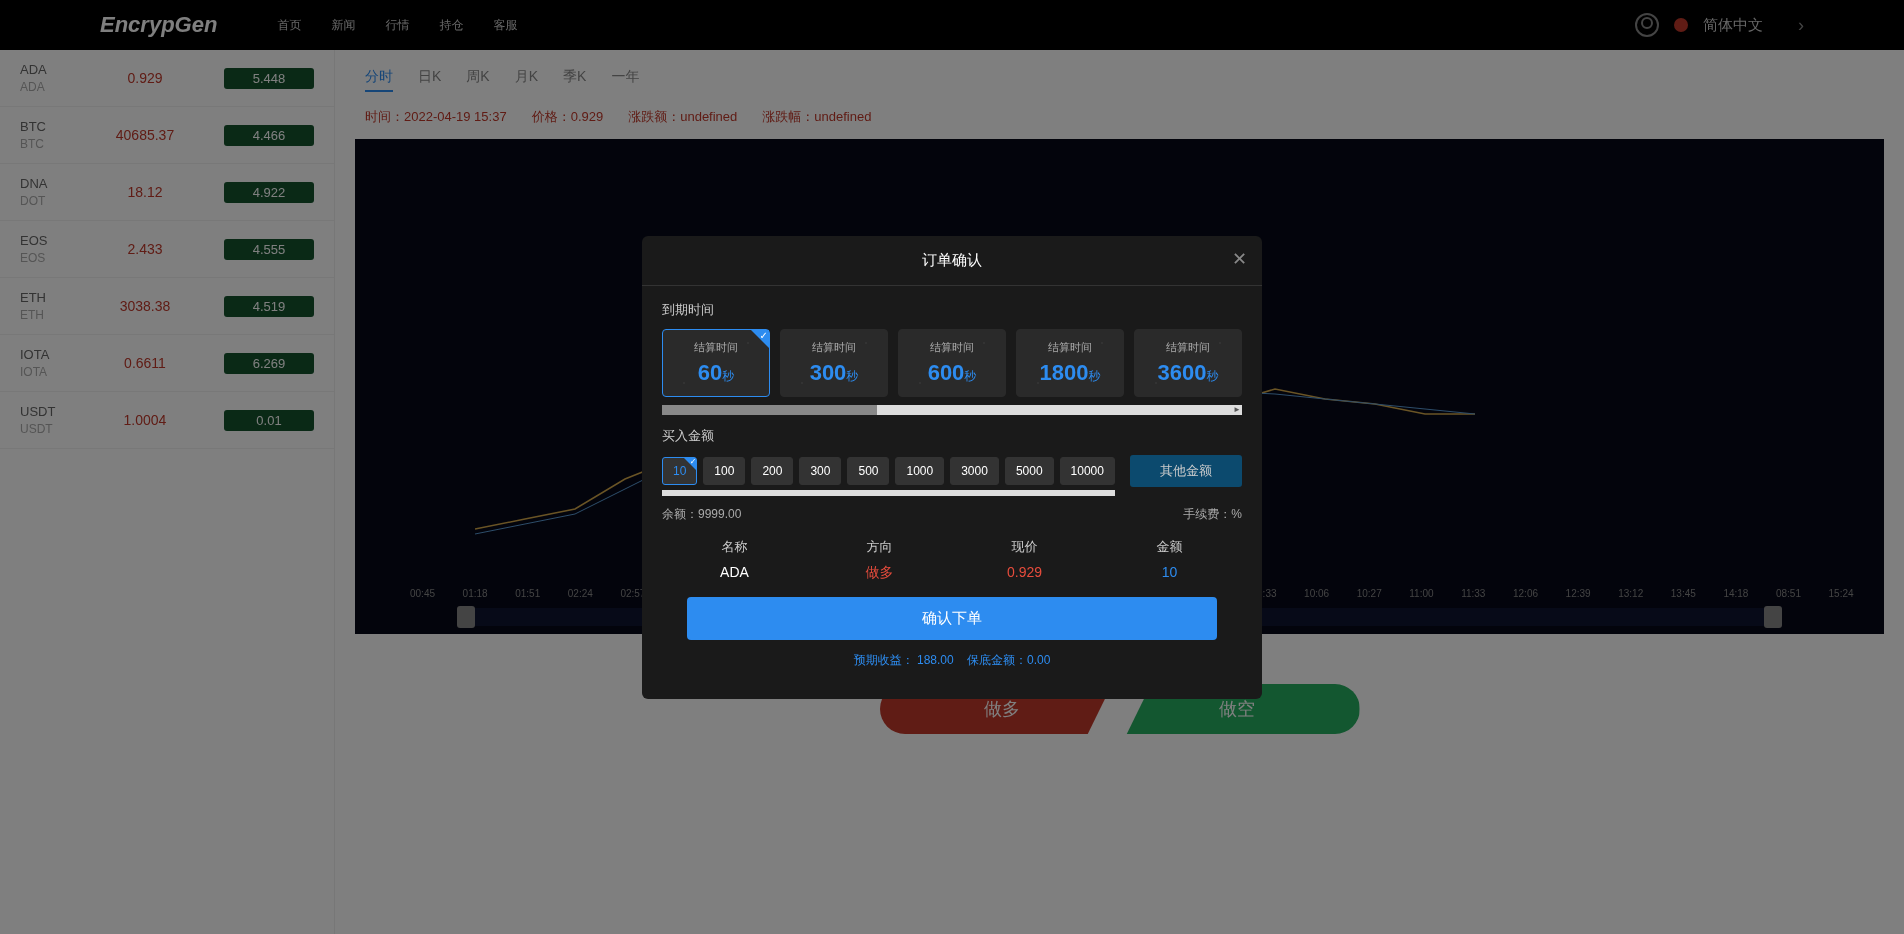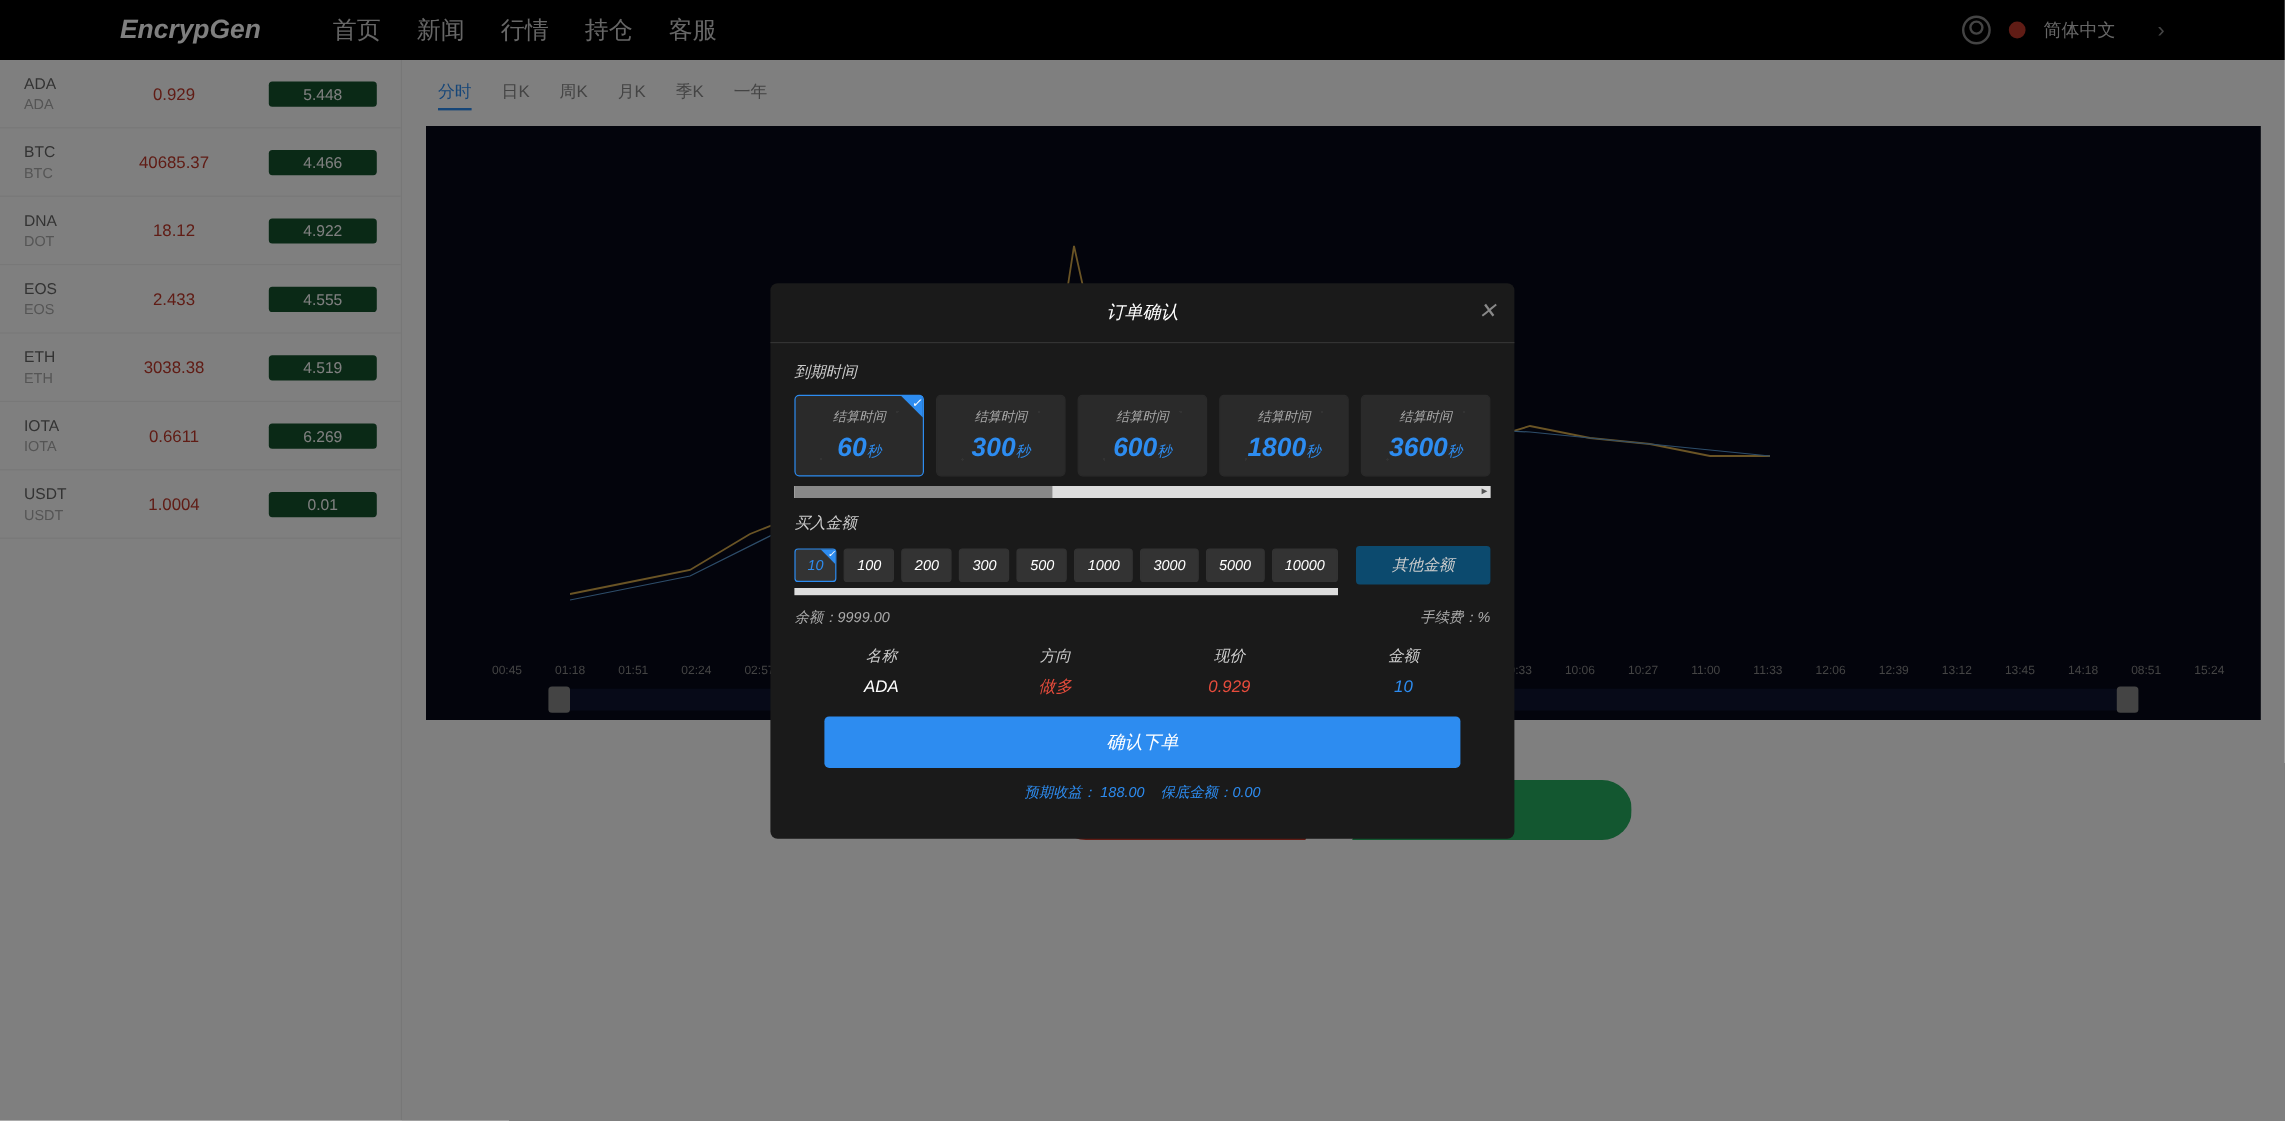--- a/index.html
+++ b/index.html
@@ -1,21 +1,21 @@
 <!DOCTYPE html>
 <html><head>
 <meta charset="utf-8">
 <style>
 * { margin: 0; padding: 0; box-sizing: border-box; }
 body { font-family: Arial, "Microsoft YaHei", sans-serif; background: #fff; width: 1904px; height: 934px; overflow: hidden; position: relative; }
 
 .header { background: #000000; height: 50px; display: flex; align-items: center; padding: 0 100px 0 100px; color: #fff; }
 .logo { font-size: 22px; font-weight: bold; font-style: italic; margin-right: 60px; }
 .nav { display: flex; gap: 30px; }
-.nav-item { color: #ccc; font-size: 20px; cursor: pointer; font-family: Liberation Serif, serif; }
+.nav-item { color: #ccc; font-size: 12px; cursor: pointer; font-family: Liberation Serif, serif; }
 .header-right { margin-left: auto; display: flex; align-items: center; gap: 15px; }
 .user-icon { width: 24px; height: 24px; border: 2px solid #888; border-radius: 50%; display: flex; align-items: center; justify-content: center; }
 .user-icon::before { content: ""; width: 8px; height: 8px; border: 2px solid #888; border-radius: 50%; position: relative; top: -2px; }
 .lang-dot { width: 14px; height: 14px; background: #c0392b; border-radius: 50%; }
 .lang-text { color: #ccc; font-size: 15px; }
 .chevron-right { color: #888; font-size: 18px; margin-left: 20px; }
 
 .main { display: flex; height: 884px; }
 .sidebar { width: 335px; background: #fff; border-right: 1px solid #eee; overflow-y: auto; }
 .coin-row { display: flex; align-items: center; padding: 12px 20px; border-bottom: 1px solid #f0f0f0; }
@@ -42,21 +42,21 @@
 .slider-handle.left { left: -8px; }
 .slider-handle.right { right: -8px; }
 .chart-line { position: absolute; top: 50px; left: 120px; right: 110px; height: 380px; }
 
 .action-buttons { display: flex; justify-content: center; gap: 20px; margin-top: 50px; }
 .action-btn { width: 245px; height: 50px; display: flex; align-items: center; justify-content: center; color: #fff; font-size: 18px; cursor: pointer; position: relative; }
 .action-long { background: #c0392b; border-radius: 25px 0 0 25px; clip-path: polygon(0 0, 95% 0, 85% 100%, 0 100%); }
 .action-short { background: #27ae60; border-radius: 0 25px 25px 0; clip-path: polygon(15% 0, 100% 0, 100% 100%, 5% 100%); margin-left: -30px; }
 
 .overlay { position: absolute; inset: 0; background: rgba(0,0,0,0.5); z-index: 100; display: flex; align-items: center; justify-content: center; }
-.modal { width: 620px; background: #1a1a1a; border-radius: 6px; padding: 0; color: #fff; font-style: italic; }
+.modal { width: 620px; background: #1a1a1a; border-radius: 6px; padding: 0; color: #fff; }
 .modal-header { display: flex; align-items: center; justify-content: center; padding: 15px; position: relative; border-bottom: 1px solid #333; }
 .modal-title { font-size: 15px; }
 .modal-close { position: absolute; right: 15px; top: 12px; color: #888; font-size: 18px; cursor: pointer; }
 .modal-body { padding: 15px 20px; }
 .section-label { font-size: 13px; color: #ccc; margin-bottom: 10px; }
 
 .time-options { display: flex; gap: 10px; margin-bottom: 8px; }
 .time-card { flex: 1; background: #2a2a2a; border-radius: 4px; padding: 10px 5px; text-align: center; cursor: pointer; position: relative; border: 1px solid #2a2a2a; background-image: radial-gradient(circle at 20% 80%, #333 1px, transparent 1px), radial-gradient(circle at 80% 20%, #333 1px, transparent 1px); }
 .time-card.selected { border: 1px solid #2d8cf0; }
 .time-card-check { position: absolute; top: 0; right: 0; width: 0; height: 0; border-left: 18px solid transparent; border-top: 18px solid #2d8cf0; }
@@ -172,20 +172,26 @@
       </div>
     </div>
   <div class="content">
     <div class="timeframes">
       <div class="tf active">分时</div>
       <div class="tf">日K</div>
       <div class="tf">周K</div>
       <div class="tf">月K</div>
       <div class="tf">季K</div>
       <div class="tf">一年</div>
+    </div>
+    <div class="chart-info">
+      <div><span class="ci-label">时间：</span><span class="ci-value">2022-04-19 15:37</span></div>
+      <div><span class="ci-label">价格：</span><span class="ci-value">0.929</span></div>
+      <div><span class="ci-label">涨跌额：</span><span class="ci-value">undefined</span></div>
+      <div><span class="ci-label">涨跌幅：</span><span class="ci-value">undefined</span></div>
     </div>
     <div class="chart-area">
       <svg class="chart-line" viewBox="0 0 1000 380" preserveAspectRatio="none">
         <polyline points="0,340 50,330 100,320 150,290 200,270 250,250 300,230 350,210 400,180 420,50 440,140 460,190 470,110 480,190 520,200 570,200 600,210 650,215 700,195 750,215 800,200 850,210 900,215 950,225 1000,225" stroke="#d4a84b" stroke-width="1.5" fill="none"></polyline>
         <polyline points="0,345 100,325 200,275 300,235 400,185 450,150 500,195 600,210 700,200 800,205 900,215 1000,225" stroke="#5b9bd5" stroke-width="1" fill="none"></polyline>
       </svg>
       <div class="x-axis" id="xaxis">
           <div class="x-tick">00:45</div>
           <div class="x-tick">01:18</div>
           <div class="x-tick">01:51</div>

